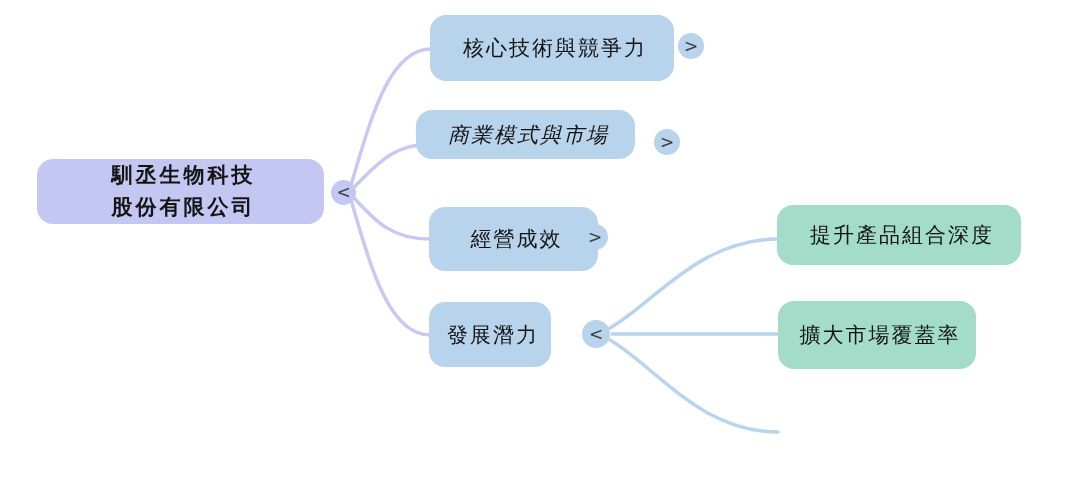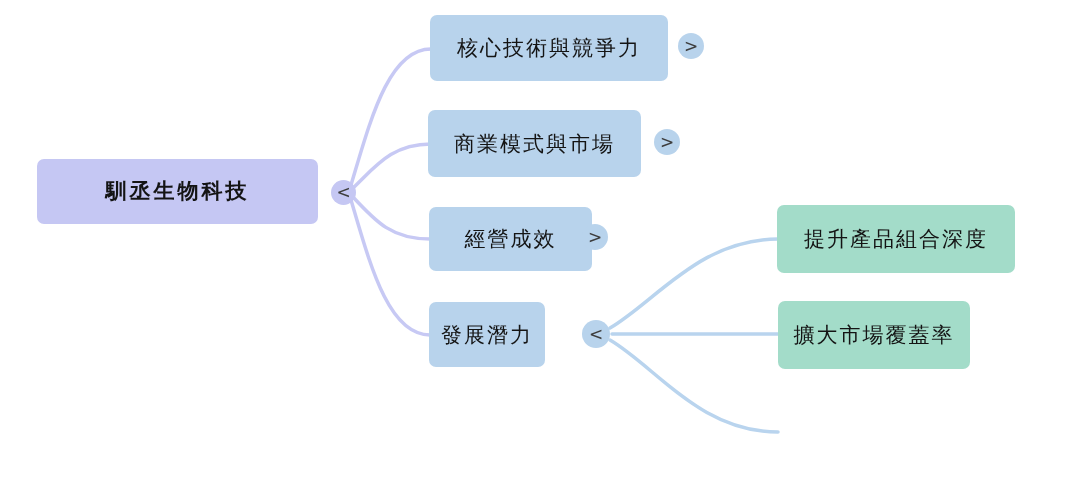--- a/index.html
+++ b/index.html
@@ -28,26 +28,27 @@
     stroke-linecap: round;
   }
   path.root-line   { stroke: var(--root-line, #c7c9f4); }
   path.branch-line { stroke: var(--branch-line, #b9d4ee); }
 
   .node {
     position: absolute;
     display: flex;
     align-items: center;
     justify-content: center;
-    border-radius: 7px;
+    border-radius: 16px;
     color: var(--text, #141414);
     font-size: 21px;
     letter-spacing: 2px;
     white-space: nowrap;
     cursor: default;
+    padding-left: 6px;
   }
   .node.root {
     background: var(--root-fill, #c5c7f3);
     font-weight: bold;
     font-size: 21px;
     letter-spacing: 3px;
     text-align: center;
     line-height: 1.5;
     flex-direction: column;
   }
@@ -69,30 +70,30 @@
   }
   .toggle.lavender { background: var(--root-fill, #c5c7f3); }
 
   
   #root-node   { left: 37px;  top: 159px; width: 281px; height: 65px; }
   #root-toggle { left: 331px; top: 180px; width: 25px;  height: 25px; }
 
   #branch-0 { left: 430px; top: 15px;  width: 238px; height: 66px; }
   #toggle-0 { left: 678px; top: 33px;  width: 26px;  height: 26px; }
 
-  #branch-1 { left: 428px; top: 110px; width: 213px; height: 67px; }
+  #branch-1 { left: 416px; top: 110px; width: 213px; height: 49px; font-style: italic; }
   #toggle-1 { left: 654px; top: 129px; width: 26px;  height: 26px; }
 
   #branch-2 { left: 429px; top: 207px; width: 163px; height: 64px; }
   #toggle-2 { left: 582px; top: 224px; width: 26px;  height: 26px; }
 
   #branch-3 { left: 429px; top: 302px; width: 116px; height: 65px; }
   #toggle-3 { left: 582px; top: 320px; width: 28px;  height: 28px; }
 
-  #sub-0 { left: 777px; top: 205px; width: 238px; height: 68px; }
+  #sub-0 { left: 777px; top: 205px; width: 238px; height: 60px; }
   #sub-1 { left: 778px; top: 301px; width: 192px; height: 68px; font-family: Liberation Serif, serif; }
   #sub-2 { left: 778px; top: 399px; width: 188px; height: 66px; }
 </style>
 </head>
 <body>
 
 <div class="canvas">
 
   <svg class="wires" viewBox="0 0 1088 480" aria-hidden="true">
 
@@ -101,20 +102,21 @@
     <path class="root-line" d="M 353 197 C 376 222, 392 239, 430 239"></path>
     <path class="root-line" d="M 351 200 C 370 264, 388 335, 430 335"></path>
 
     <path class="branch-line" d="M 610 328 C 656 301, 700 239, 778 239"></path>
     <path class="branch-line" d="M 612 334 L 779 334"></path>
     <path class="branch-line" d="M 610 340 C 656 367, 700 432, 778 432"></path>
   </svg>
 
   <div class="node root" id="root-node">
     <span>馴丞生物科技</span>
+    <span>股份有限公司</span>
   </div>
   <div class="toggle lavender" id="root-toggle">&lt;</div>
 
   <div class="node branch" id="branch-0">
     <span>核心技術與競爭力</span>
   </div>
   <div class="toggle" id="toggle-0">&gt;</div>
 
   <div class="node branch" id="branch-1">
     <span>商業模式與市場</span>

